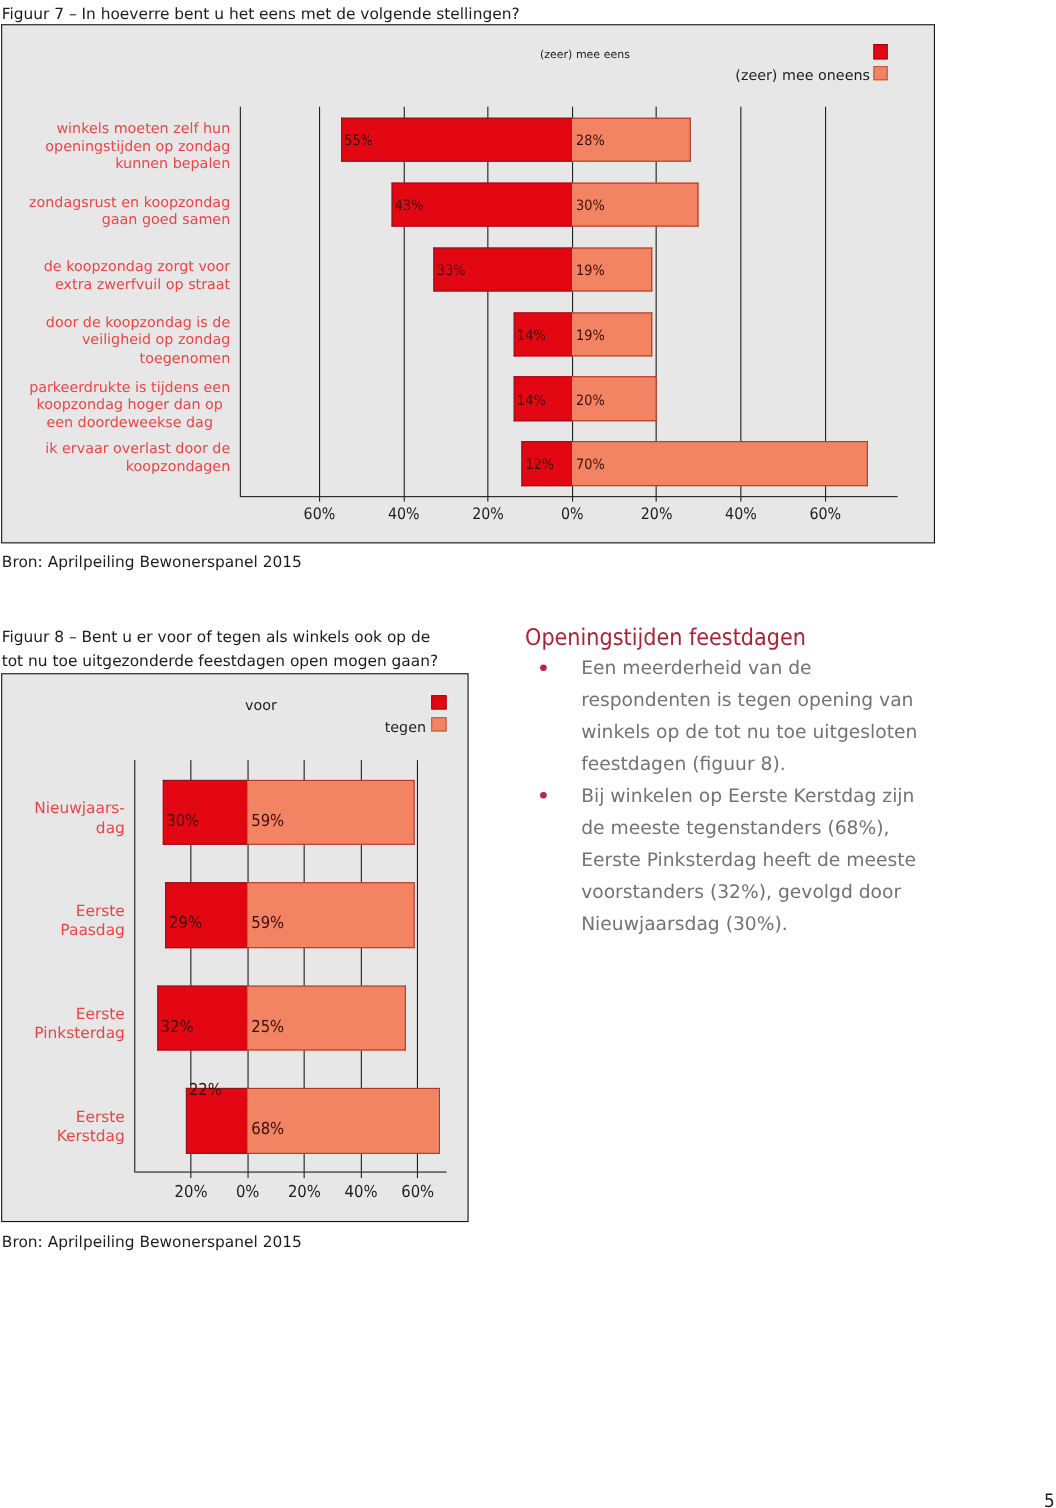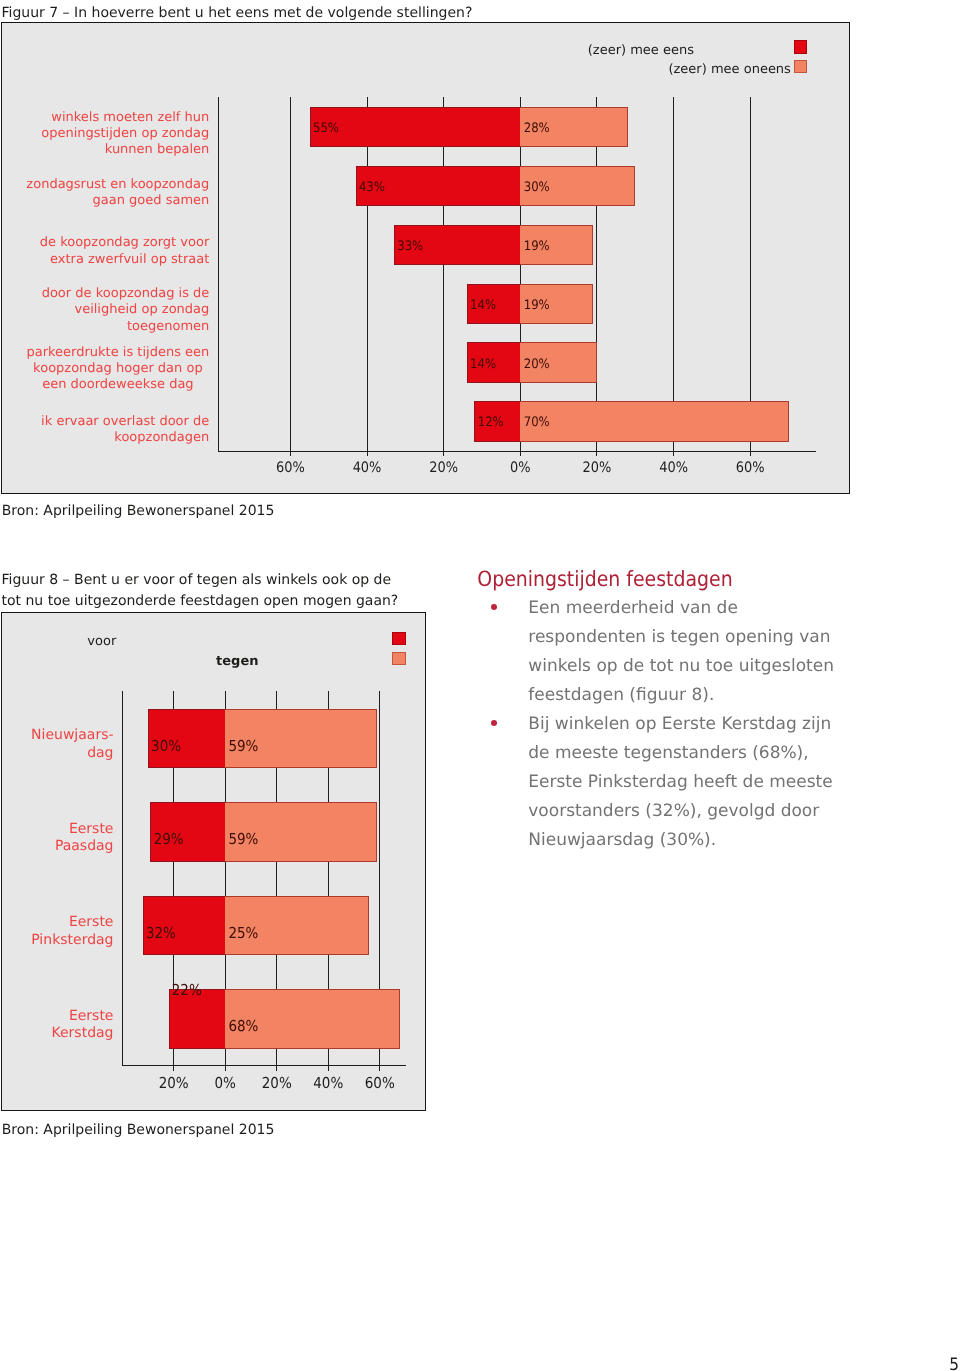--- a/index.html
+++ b/index.html
@@ -32,21 +32,21 @@
   .page-num{position:absolute;font-size:17px;line-height:17px;color:#1d1d1b;font-stretch:condensed;}
 </style>
 </head>
 <body>
 
 <div class="page">
   <div id="root">
       <div class="fig-caption" style="left: 1.5px; top: 2.5px; width: 660px;">Figuur 7 – In hoeverre bent u het eens met de volgende stellingen?</div>
       <div class="chart-frame" style="left: 1px; top: 22px; width: 849px; height: 471.5px;"></div>
       <div class="legend-swatch" style="left: 793.5px; top: 40.4px; background: rgb(227, 6, 19); border-color: rgb(168, 0, 12);"></div>
-      <div class="legend-label" style="left: 490.9px; top: 43.6px; width: 300px; text-align: center; font-size: 13px; line-height: 13px;">(zeer) mee eens</div>
+      <div class="legend-label" style="left: 490.9px; top: 43.6px; width: 300px; text-align: left; font-size: 10px; line-height: 13px;">(zeer) mee eens</div>
       <div class="legend-swatch" style="left: 793.5px; top: 59.5px; background: rgb(242, 132, 99); border-color: rgb(194, 87, 61);"></div>
       <div class="legend-label" style="left: 490.9px; top: 62.7px; width: 300px; text-align: right; font-size: 13px; line-height: 13px;">(zeer) mee oneens</div>
       <div class="gridline" style="left: 289.88px; top: 97.4px; height: 353.4px;"></div>
       <div class="gridline" style="left: 366.52px; top: 97.4px; height: 353.4px;"></div>
       <div class="gridline" style="left: 443.16px; top: 97.4px; height: 353.4px;"></div>
       <div class="gridline" style="left: 519.8px; top: 97.4px; height: 353.4px;"></div>
       <div class="gridline" style="left: 596.44px; top: 97.4px; height: 353.4px;"></div>
       <div class="gridline" style="left: 673.08px; top: 97.4px; height: 353.4px;"></div>
       <div class="gridline" style="left: 749.72px; top: 97.4px; height: 353.4px;"></div>
       <div class="axis-line" style="left: 218px; top: 97.4px; width: 1.15px; height: 353.4px;"></div>
@@ -77,21 +77,21 @@
       <div class="bar-val" style="left: 470.052px; top: 298.74px; font-size: 13px; line-height: 13px;">14%</div>
       <div class="bar" style="left: 520.3px; top: 283.55px; width: 72.808px; height: 40.3px; background: rgb(242, 132, 99); border-top: 1px solid rgb(173, 58, 44); border-bottom: 1px solid rgb(173, 58, 44); border-left: none; border-right: 1px solid rgb(173, 58, 44);"></div>
       <div class="bar-val" style="left: 523.7px; top: 298.74px; font-size: 13px; line-height: 13px;">19%</div>
       <div class="cat-label" style="left: 14px; width: 195.3px; top: 339.35px; height: 60px; font-size: 13px; line-height: 16.2px; text-align: center;">parkeerdrukte is tijdens een
 koopzondag hoger dan op
 een doordeweekse dag</div>
       <div class="bar" style="left: 466.652px; top: 342.4px; width: 53.648px; height: 40.3px; background: rgb(227, 6, 19); border-top: 1px solid rgb(147, 19, 28); border-bottom: 1px solid rgb(147, 19, 28); border-left: 1px solid rgb(147, 19, 28); border-right: none;"></div>
       <div class="bar-val" style="left: 470.052px; top: 357.59px; font-size: 13px; line-height: 13px;">14%</div>
       <div class="bar" style="left: 520.3px; top: 342.4px; width: 76.64px; height: 40.3px; background: rgb(242, 132, 99); border-top: 1px solid rgb(173, 58, 44); border-bottom: 1px solid rgb(173, 58, 44); border-left: none; border-right: 1px solid rgb(173, 58, 44);"></div>
       <div class="bar-val" style="left: 523.7px; top: 357.59px; font-size: 13px; line-height: 13px;">20%</div>
-      <div class="cat-label" style="left: 14px; width: 195.3px; top: 400px; height: 60px; font-size: 13px; line-height: 16.2px;">ik ervaar overlast door de
+      <div class="cat-label" style="left: 14px; width: 195.3px; top: 387px; height: 60px; font-size: 13px; line-height: 16.2px;">ik ervaar overlast door de
 koopzondagen</div>
       <div class="bar" style="left: 474.316px; top: 401.25px; width: 45.984px; height: 40.3px; background: rgb(227, 6, 19); border-top: 1px solid rgb(147, 19, 28); border-bottom: 1px solid rgb(147, 19, 28); border-left: 1px solid rgb(147, 19, 28); border-right: none;"></div>
       <div class="bar-val" style="left: 477.716px; top: 416.44px; font-size: 13px; line-height: 13px;">12%</div>
       <div class="bar" style="left: 520.3px; top: 401.25px; width: 268.24px; height: 40.3px; background: rgb(242, 132, 99); border-top: 1px solid rgb(173, 58, 44); border-bottom: 1px solid rgb(173, 58, 44); border-left: none; border-right: 1px solid rgb(173, 58, 44);"></div>
       <div class="bar-val" style="left: 523.7px; top: 416.44px; font-size: 13px; line-height: 13px;">70%</div>
       <div class="tick" style="left: 289.88px; top: 450.8px; height: 5.5px;"></div>
       <div class="tick-label" style="left: 260.38px; top: 461.4px; width: 60px; font-size: 14.4px; line-height: 14.4px;">60%</div>
       <div class="tick" style="left: 366.52px; top: 450.8px; height: 5.5px;"></div>
       <div class="tick-label" style="left: 337.02px; top: 461.4px; width: 60px; font-size: 14.4px; line-height: 14.4px;">40%</div>
       <div class="tick" style="left: 443.16px; top: 450.8px; height: 5.5px;"></div>
@@ -102,23 +102,23 @@
       <div class="tick-label" style="left: 566.94px; top: 461.4px; width: 60px; font-size: 14.4px; line-height: 14.4px;">20%</div>
       <div class="tick" style="left: 673.08px; top: 450.8px; height: 5.5px;"></div>
       <div class="tick-label" style="left: 643.58px; top: 461.4px; width: 60px; font-size: 14.4px; line-height: 14.4px;">40%</div>
       <div class="tick" style="left: 749.72px; top: 450.8px; height: 5.5px;"></div>
       <div class="tick-label" style="left: 720.22px; top: 461.4px; width: 60px; font-size: 14.4px; line-height: 14.4px;">60%</div>
       <div class="src-note" style="left: 1.7px; top: 502px;">Bron: Aprilpeiling Bewonerspanel 2015</div>
       <div class="fig-caption" style="left: 1.5px; top: 570px; width: 470px;">Figuur 8 – Bent u er voor of tegen als winkels ook op de
 tot nu toe uitgezonderde feestdagen open mogen gaan?</div>
       <div class="chart-frame" style="left: 1px; top: 612px; width: 425px; height: 498.5px;"></div>
       <div class="legend-swatch" style="left: 391.9px; top: 631.9px; background: rgb(227, 6, 19); border-color: rgb(168, 0, 12);"></div>
-      <div class="legend-label" style="left: 87.3px; top: 635.4px; width: 300px; text-align: left; font-size: 13px; line-height: 13px;">voor</div>
+      <div class="legend-label" style="left: 87.3px; top: 635.4px; width: 300px; text-align: center; font-size: 13px; line-height: 13px;">voor</div>
       <div class="legend-swatch" style="left: 391.9px; top: 651.5px; background: rgb(242, 132, 99); border-color: rgb(194, 87, 61);"></div>
-      <div class="legend-label" style="left: 87.3px; top: 655px; width: 300px; text-align: center; font-size: 13px; line-height: 13px; font-weight: bold;">tegen</div>
+      <div class="legend-label" style="left: 87.3px; top: 655px; width: 300px; text-align: right; font-size: 13px; line-height: 13px;">tegen</div>
       <div class="gridline" style="left: 173.18px; top: 691.4px; height: 373.8px;"></div>
       <div class="gridline" style="left: 224.7px; top: 691.4px; height: 373.8px;"></div>
       <div class="gridline" style="left: 276.22px; top: 691.4px; height: 373.8px;"></div>
       <div class="gridline" style="left: 327.74px; top: 691.4px; height: 373.8px;"></div>
       <div class="gridline" style="left: 379.26px; top: 691.4px; height: 373.8px;"></div>
       <div class="axis-line" style="left: 122px; top: 691.4px; width: 1.15px; height: 373.8px;"></div>
       <div class="axis-line" style="left: 122px; top: 1065.2px; width: 284px; height: 1.3px;"></div>
       <div class="cat-label" style="left: 8px; width: 105.5px; top: 719.5px; height: 50px; font-size: 14px; line-height: 17.2px;">Nieuwjaars-
 dag</div>
       <div class="bar" style="left: 147.92px; top: 708.7px; width: 77.28px; height: 59.4px; background: rgb(227, 6, 19); border-top: 1px solid rgb(147, 19, 28); border-bottom: 1px solid rgb(147, 19, 28); border-left: 1px solid rgb(147, 19, 28); border-right: none;"></div>

